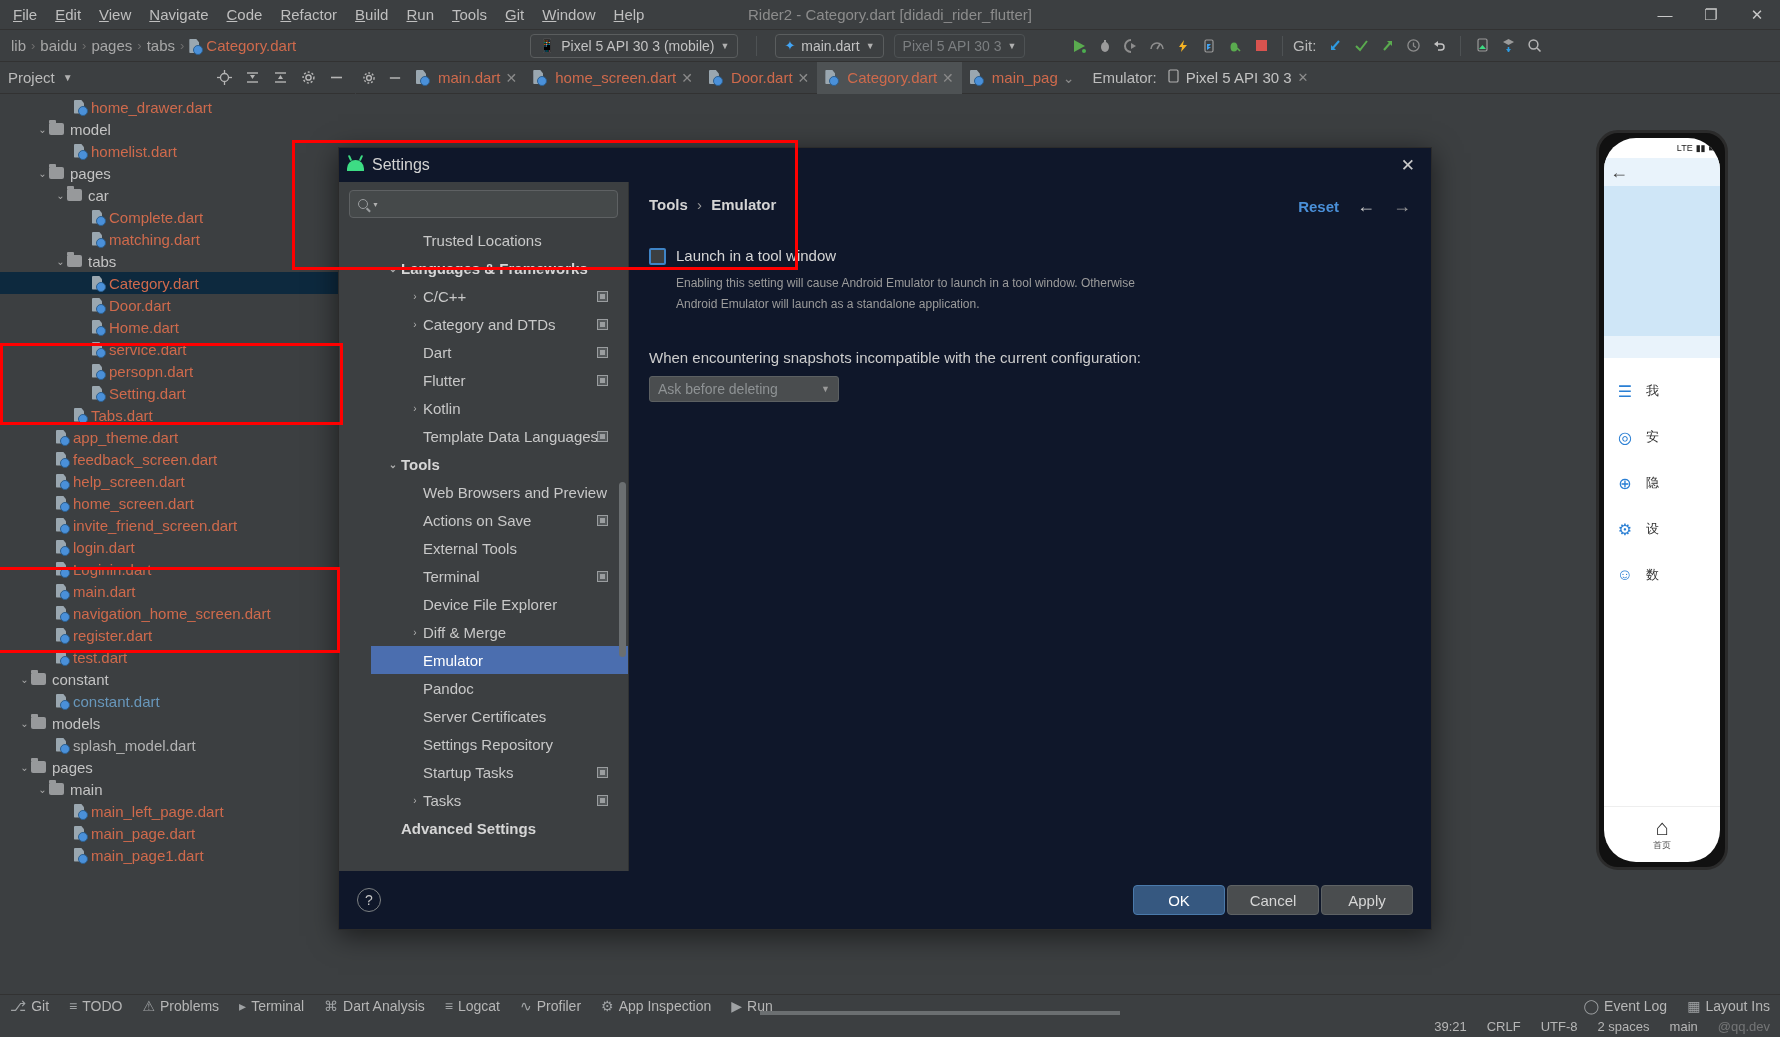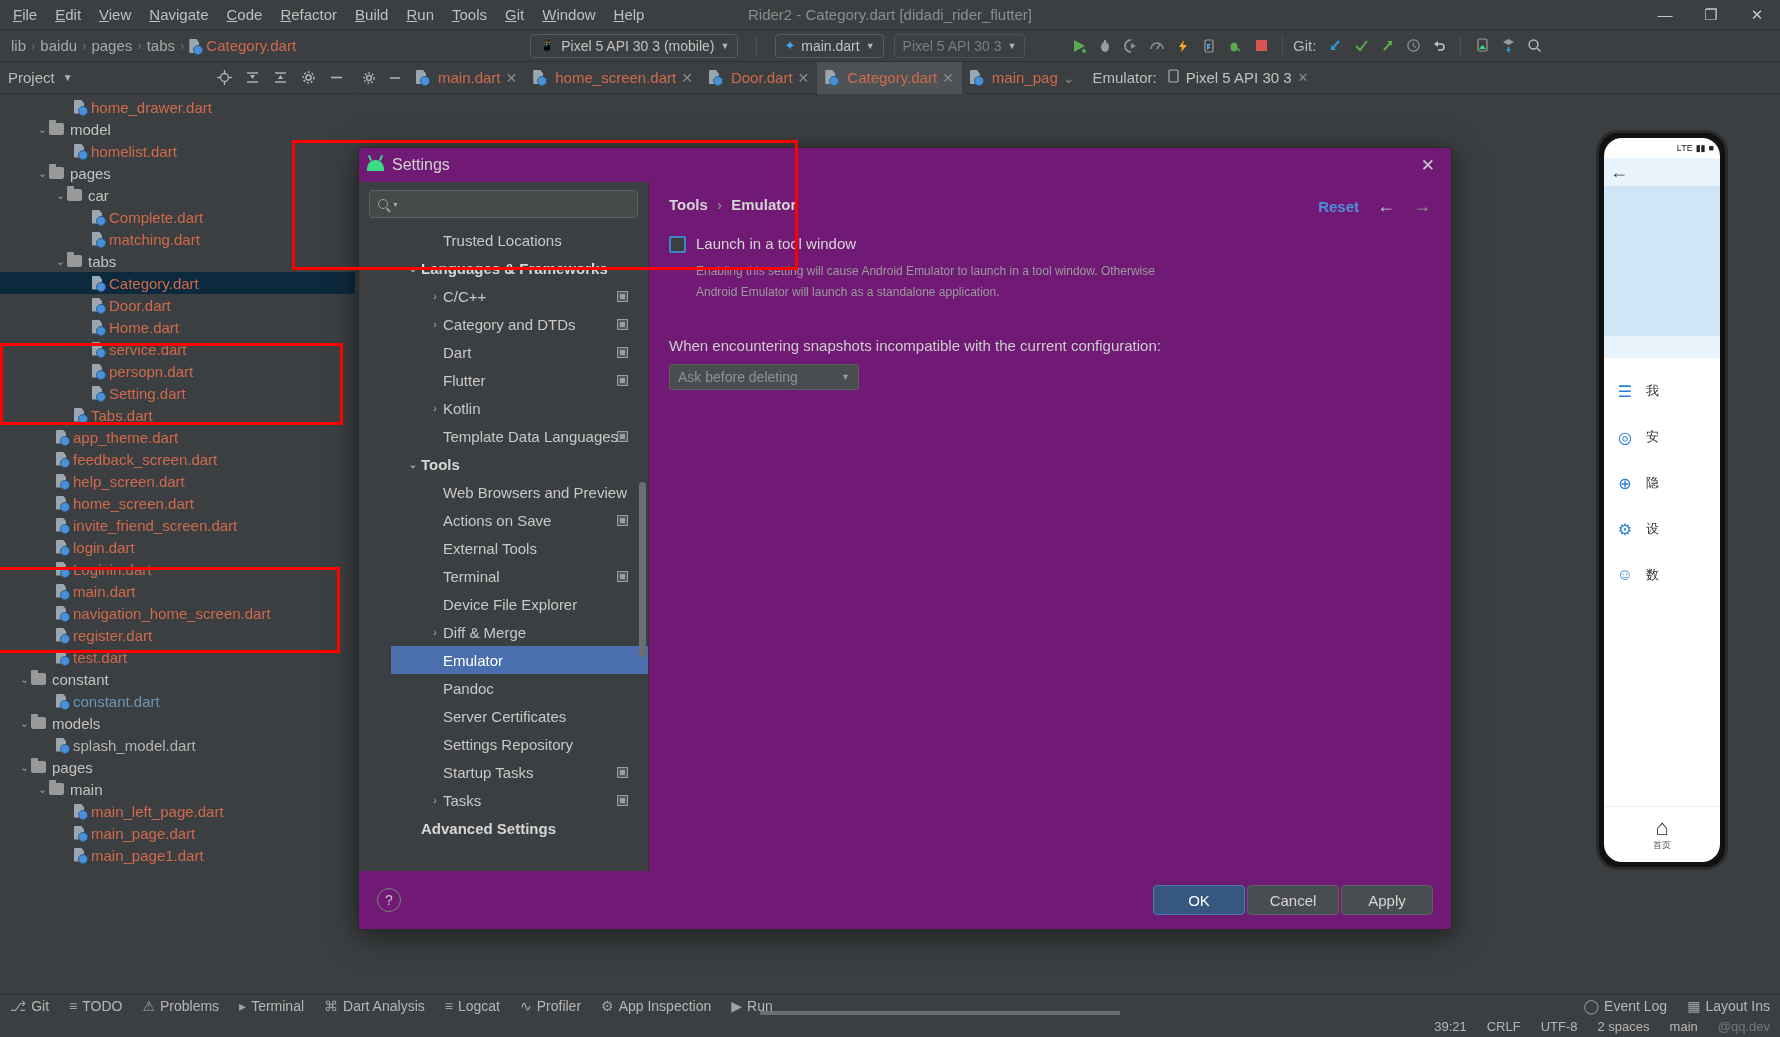--- a/index.html
+++ b/index.html
@@ -102,37 +102,37 @@
   }
   .etab .x{ color:#8a8a8a; font-size:14px; }
   .etab.active{ background:#4e5254; }
   .emu-lbl{ color:#bdbdbd; font-size:15px; margin-left:10px; }
 
   
   #device{
     position:absolute; right:52px; top:68px; width:132px; height:740px;
     background:#111; border:3px solid #2b2b2b; border-radius:22px; overflow:hidden;
   }
-  #devscreen{ position:absolute; inset:5px; background:#fff; border-radius:18px; overflow:hidden; }
+  #devscreen{ position:absolute; inset:5px; background:#fff; border-radius:32px; overflow:hidden; }
   #devstatus{ height:20px; display:flex; align-items:center; justify-content:flex-end; gap:3px; padding-right:6px; font-size:9px; color:#222; }
   .blue-card{ position:absolute; left:0; right:0; top:20px; height:200px; background:#e9f3fb; }
   .blue-card i{ position:absolute; left:0; top:28px; width:100%; height:150px; background:#cfe6f7; display:block;}
   .backarrow{ position:absolute; left:6px; top:24px; font-size:18px; color:#444; }
   #devlist{ position:absolute; left:0; right:0; top:230px; bottom:56px; }
   .dv-item{ display:flex; align-items:center; gap:10px; height:46px; padding-left:10px; }
   .dv-ic{ width:22px; height:22px; border-radius:4px; display:flex; align-items:center; justify-content:center; color:#2a7fd4; font-size:16px; }
   .dv-tx{ color:#333; font-size:13px; }
   #devbottom{ position:absolute; left:0; right:0; bottom:0; height:56px; display:flex; flex-direction:column; align-items:center; justify-content:center; border-top:1px solid #eee; }
   #devbottom .home{ color:#2f2f2f; font-size:22px; line-height:22px; }
   #devbottom .tx{ color:#555; font-size:9px; }
 
   
   #dlg{
-    position:absolute; left:358px; top:85px; width:1094px; height:783px;
-    background:#701a75; border:1px solid #2b2b2b; box-shadow:0 6px 26px rgba(0,0,0,.55);
+    position:absolute; left:338px; top:85px; width:1094px; height:783px;
+    background:#0f172a; border:1px solid #2b2b2b; box-shadow:0 6px 26px rgba(0,0,0,.55);
     display:flex; flex-direction:column; z-index:20;justify-content:center;
   }
   #dlghdr{ height:34px; display:flex; align-items:center; padding:0 8px; position:relative;}
   #dlghdr .ttl{ color:#d2d2d2; font-size:16px; margin-left:8px; }
   #dlgclose{ margin-left:auto; color:#c9c9c9; font-size:17px; padding:0 8px; }
   .droid{
     width:17px; height:11px; background:#3ddc84; border-radius:9px 9px 0 0; position:relative; flex:none;
   }
   .droid:before,.droid:after{ content:""; position:absolute; top:-5px; width:2px; height:6px; background:#3ddc84; border-radius:2px;}
   .droid:before{ left:2px; transform:rotate(-25deg);}
@@ -160,21 +160,21 @@
   #strscroll{ position:absolute; right:2px; top:300px; width:7px; height:175px; background:#6b6f71; border-radius:4px;}
 
   #dlgright{ flex:1; position:relative; padding:14px 20px 0 20px; }
   #bcrumb{ font-size:15px; font-weight:bold; color:#d4d4d4; }
   #bcrumb .sep{ color:#9a9a9a; font-weight:normal; padding:0 5px;}
   #resetwrap{ position:absolute; right:20px; top:14px; display:flex; align-items:center; gap:18px; }
   #reset{ color:#4a90d9; font-size:15px; font-weight:bold; }
   .navarr{ color:#9b9b9b; font-size:18px; }
   .navarr.on{ color:#c9c9c9; }
 
-  .cbrow{ display:flex; gap:10px; align-items:flex-start; margin-top:22px; }
+  .cbrow{ display:flex; gap:10px; align-items:flex-start; margin-top:34px; }
   .cbox{ width:17px; height:17px; border:2px solid #3f84c6; background:#3c3f41; border-radius:2px; flex:none; margin-top:1px;}
   .cblabel{ color:#d5d5d5; font-size:15px; }
   .cbdesc{ color:#9b9b9b; font-size:12px; line-height:21px; margin:8px 0 0 27px; max-width:480px; }
   .qlabel{ color:#cdcdcd; font-size:15px; margin-top:34px; }
   #combo{
     margin-top:10px; width:190px; height:26px; background:#4a4d4f; border:1px solid #5c6062;
     border-radius:3px; display:flex; align-items:center; padding:10px 8px; color:#8e9294; font-size:14px;
   }
   #combo .caret2{ margin-left:auto; font-size:9px; color:#9a9a9a; }
 

